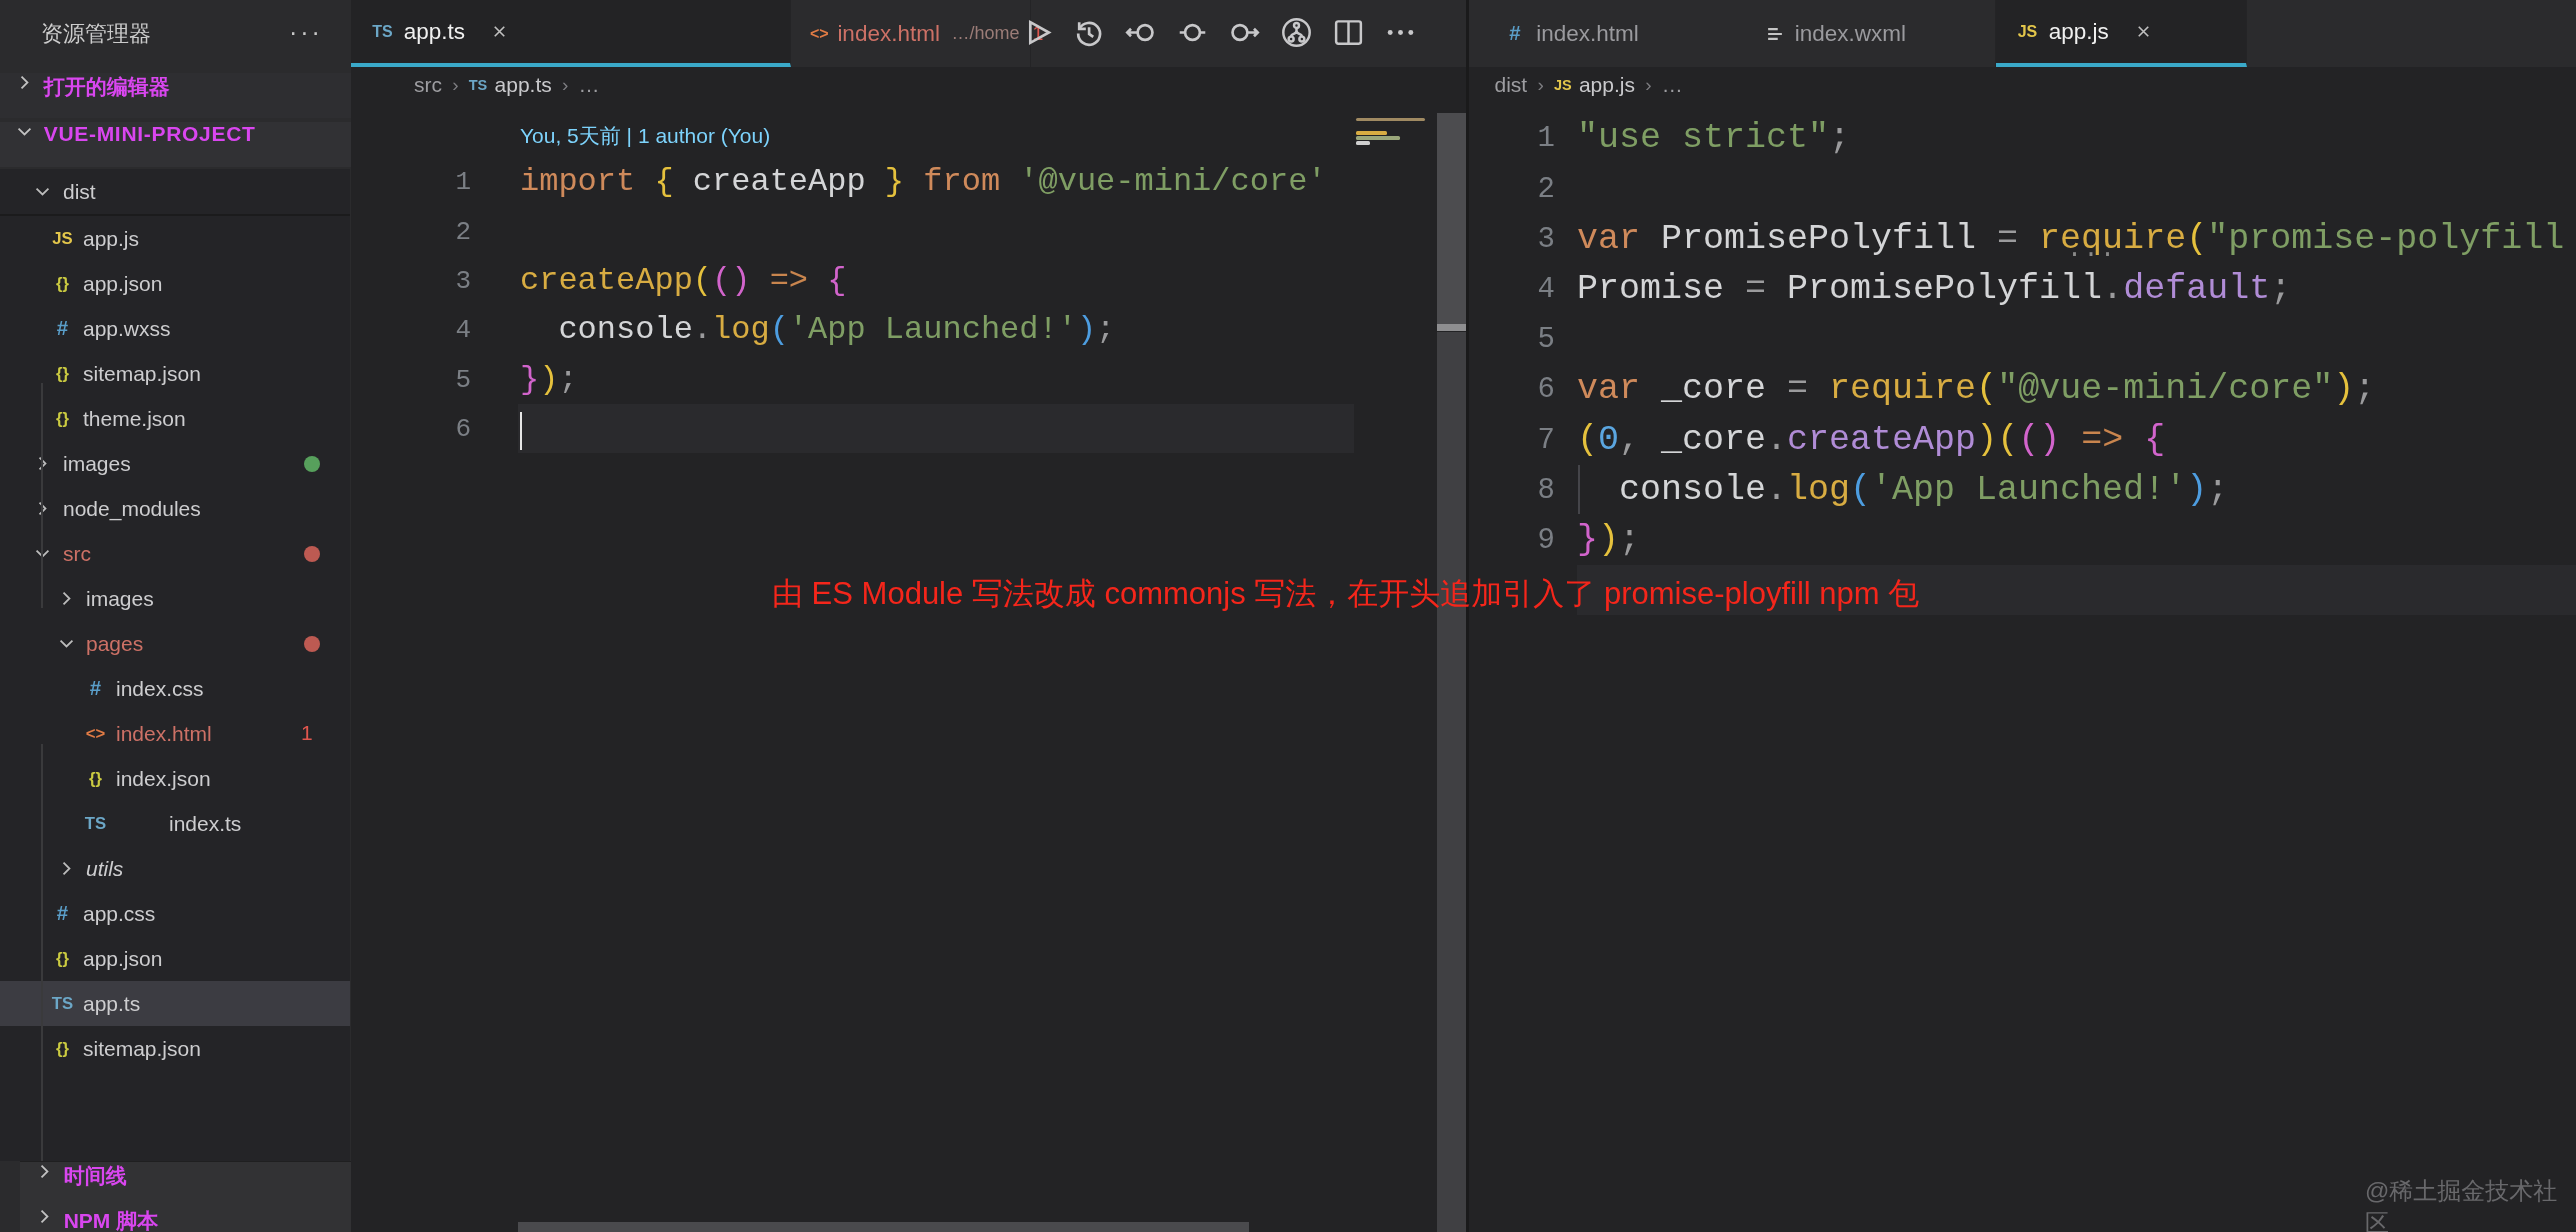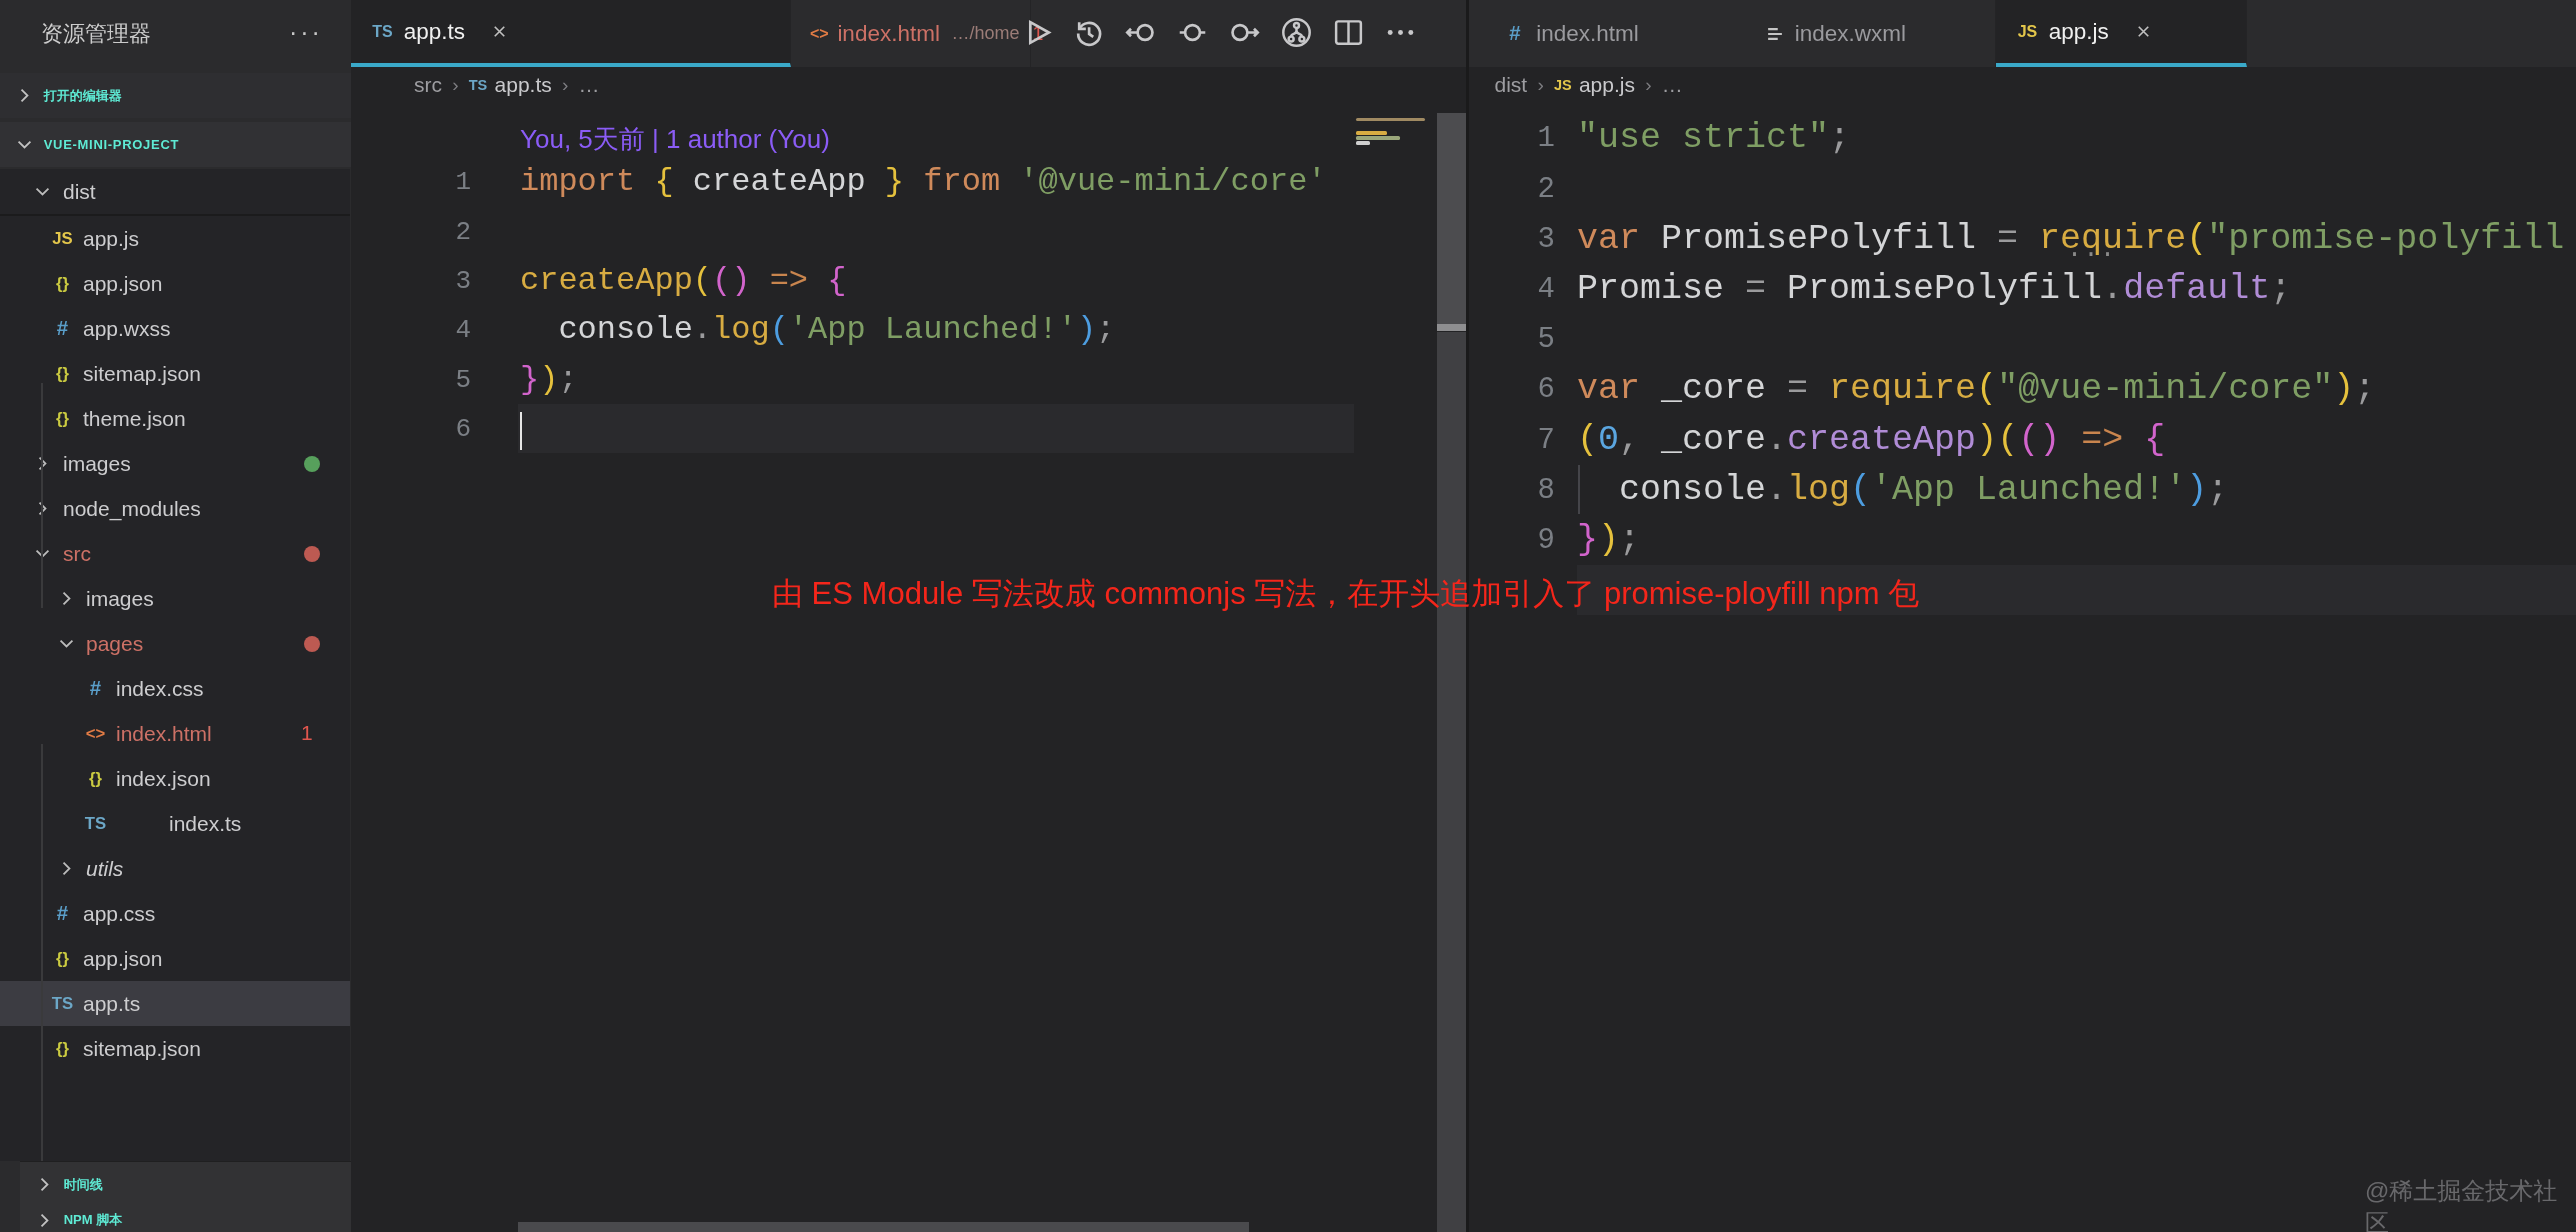--- a/index.html
+++ b/index.html
@@ -4,21 +4,21 @@
 <style>
   html,body{margin:0;padding:0;background:#111;}
   #root{position:relative;width:2576px;height:1232px;background:#232325;overflow:hidden;
         font-family:"Liberation Sans","DejaVu Sans",sans-serif;color:#cdcdcf;}
   .abs{position:absolute;}
   
   #sidebar{left:0;top:0;width:351px;height:1232px;background:#2b2b2d;border-right:1.5px solid #1c1c1d;}
   #sb-header{left:0;top:0;width:351px;height:67px;display:flex;align-items:center;}
   #sb-title{margin-left:41px;font-size:22px;color:#cccccc;}
   #sb-more{position:absolute;left:289px;top:17.5px;font-size:25px;color:#c8c8c8;letter-spacing:2.9px;}
-  .sb-section{width:351px;height:45px;display:flex;align-items:center;font-weight:bold;font-size:13px;color:#5eead4;background:#2e2e31;}
+  .sb-section{width:351px;height:45px;display:flex;font-weight:bold;font-size:21px;color:#d946ef;background:#2e2e31;}
   .sb-section .chev{margin-left:14.5px;margin-right:10.2px;width:19px;height:19px;color:#c2c2c2;flex:0 0 auto;}
   #sec-open{left:0;top:73px;}
   #sec-project{left:0;top:122px;background:#313134;letter-spacing:0.7px;}
   #tree{left:0;top:169px;width:350px;height:992px;background:#242427;overflow:hidden;}
   .trow{position:relative;width:100%;height:45px;display:flex;align-items:center;font-size:21px;color:#cdcdcf;}
   .trow.selected{background:#3c3c42;}
   .trow .twist{position:absolute;width:19px;height:19px;color:#bcbcbc;}
   .trow .ficon{position:absolute;width:29px;text-align:center;font-weight:bold;font-size:16.7px;font-family:"Liberation Sans",sans-serif;}
   .trow .lbl{position:absolute;white-space:nowrap;}
   .trow.salmon .lbl{color:#cd7166;}
@@ -38,21 +38,21 @@
   .tab .desc{margin-left:11.6px;font-size:18px;color:#9b7c77;}
   .tab .tbadge{margin-left:13px;font-size:19.6px;color:#e0564e;}
   .tab .close{margin-left:25px;margin-right:14.5px;width:19px;height:19px;color:#c0c0c0;}
   .actions{position:absolute;top:16px;display:flex;gap:19px;color:#c8c8ca;}
   .actions .aicon{width:33px;height:33px;}
   .crumbs{position:absolute;top:67px;left:0;height:35px;display:flex;align-items:center;font-size:21px;color:#9d9da1;white-space:nowrap;}
   .crumbs .sep{margin:0 10.2px;color:#7d7d81;font-size:19px;}
   .crumbs .ficon{font-weight:bold;font-size:14.5px;margin-right:7.3px;}
   .crumbs .file{color:#c9c9cc;}
   
-  .codelens{position:absolute;font-size:26px;color:#8b5cf6;}
+  .codelens{position:absolute;font-size:21px;color:#7dd3fc;}
   .cline{position:absolute;left:0;width:100%;display:flex;align-items:center;}
   .cline .num{text-align:right;color:#7b7f85;font-family:"Liberation Mono","DejaVu Sans Mono",monospace;flex:0 0 auto;}
   .cline pre{margin:0;font-family:"Liberation Mono","DejaVu Sans Mono",monospace;white-space:pre;}
   .hlband{position:absolute;background:#2a2a2d;}
   .cursor{position:absolute;width:2.2px;background:#e6e6e6;}
   .bguide{position:absolute;width:1.5px;background:#45454a;}
   .hintdots{position:absolute;font-size:25px;color:#8a8a8a;letter-spacing:1.5px;font-family:"Liberation Mono",monospace;}
   
   .mmbar{position:absolute;height:3.6px;border-radius:1.5px;}
   .vscroll-a{left:1086px;top:113px;width:29px;height:211px;background:#4c4c4f;}

